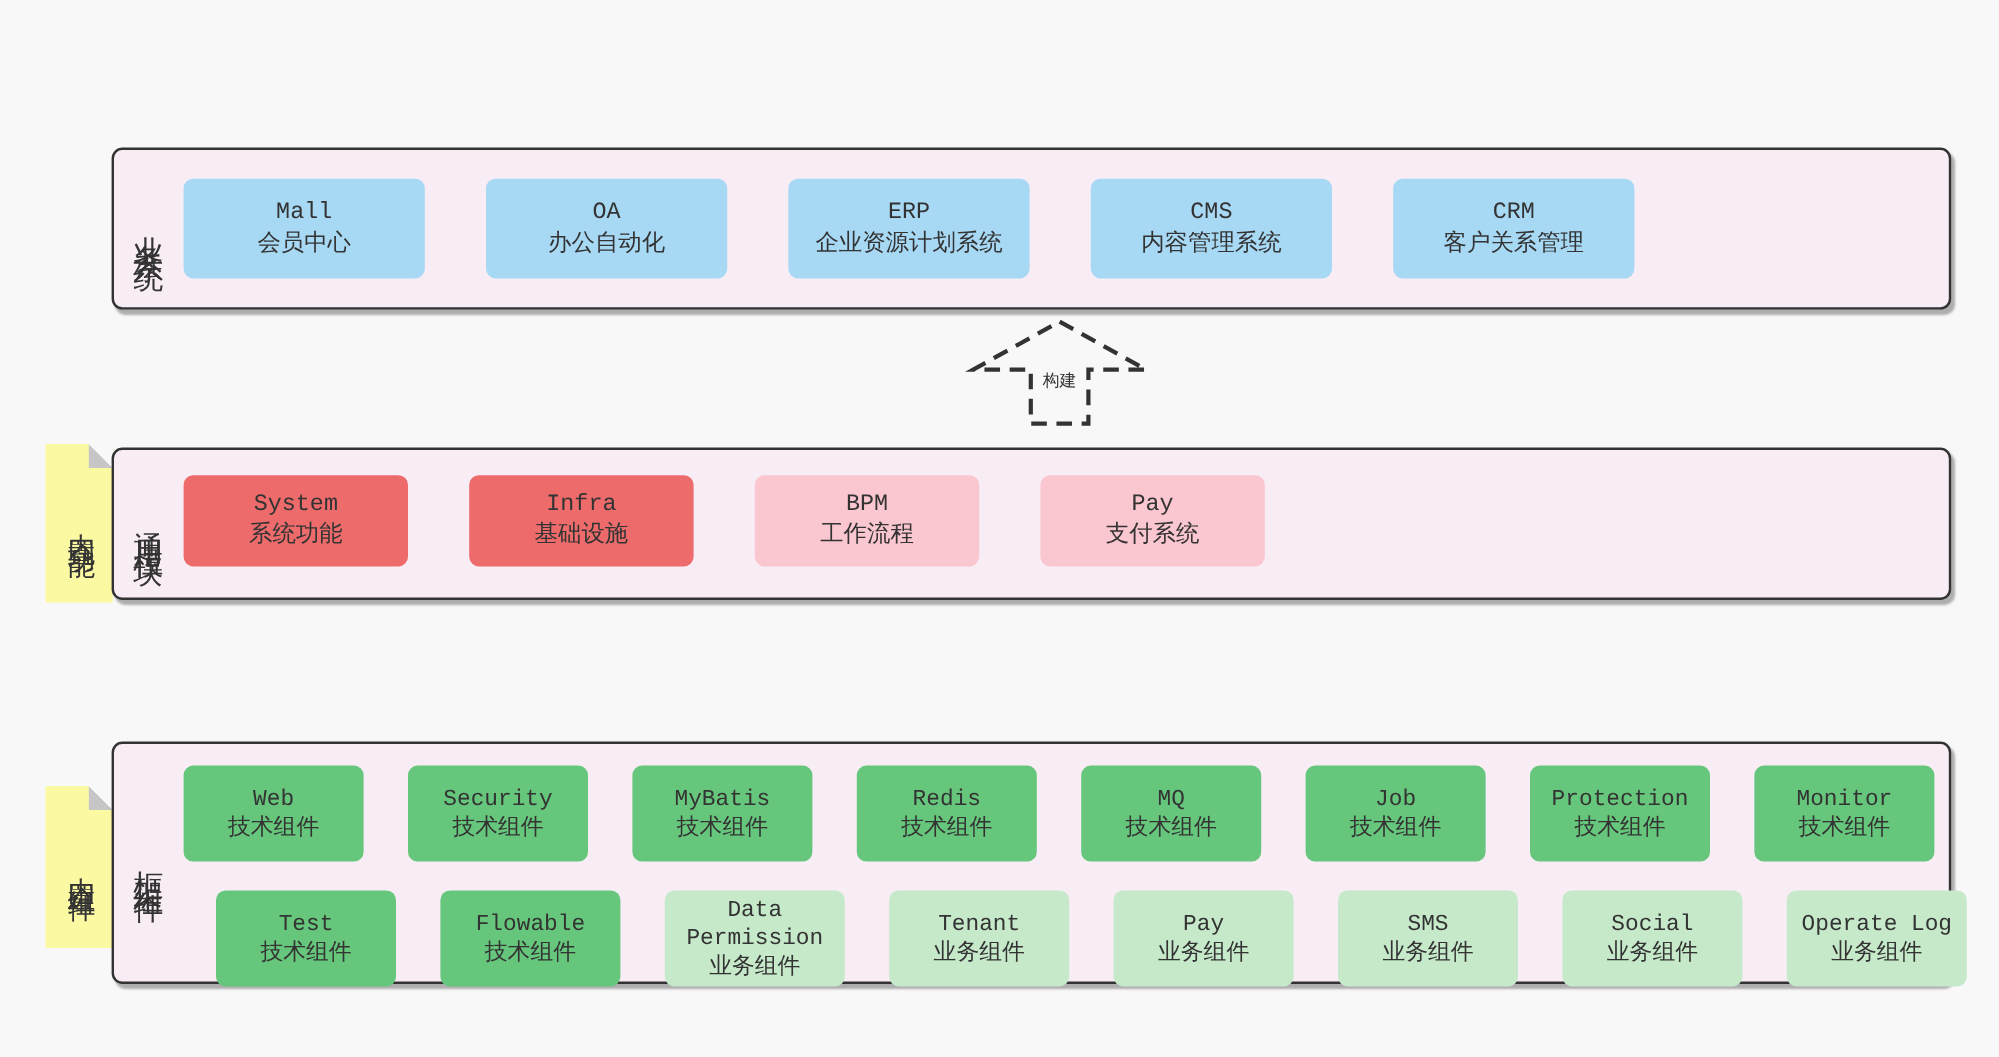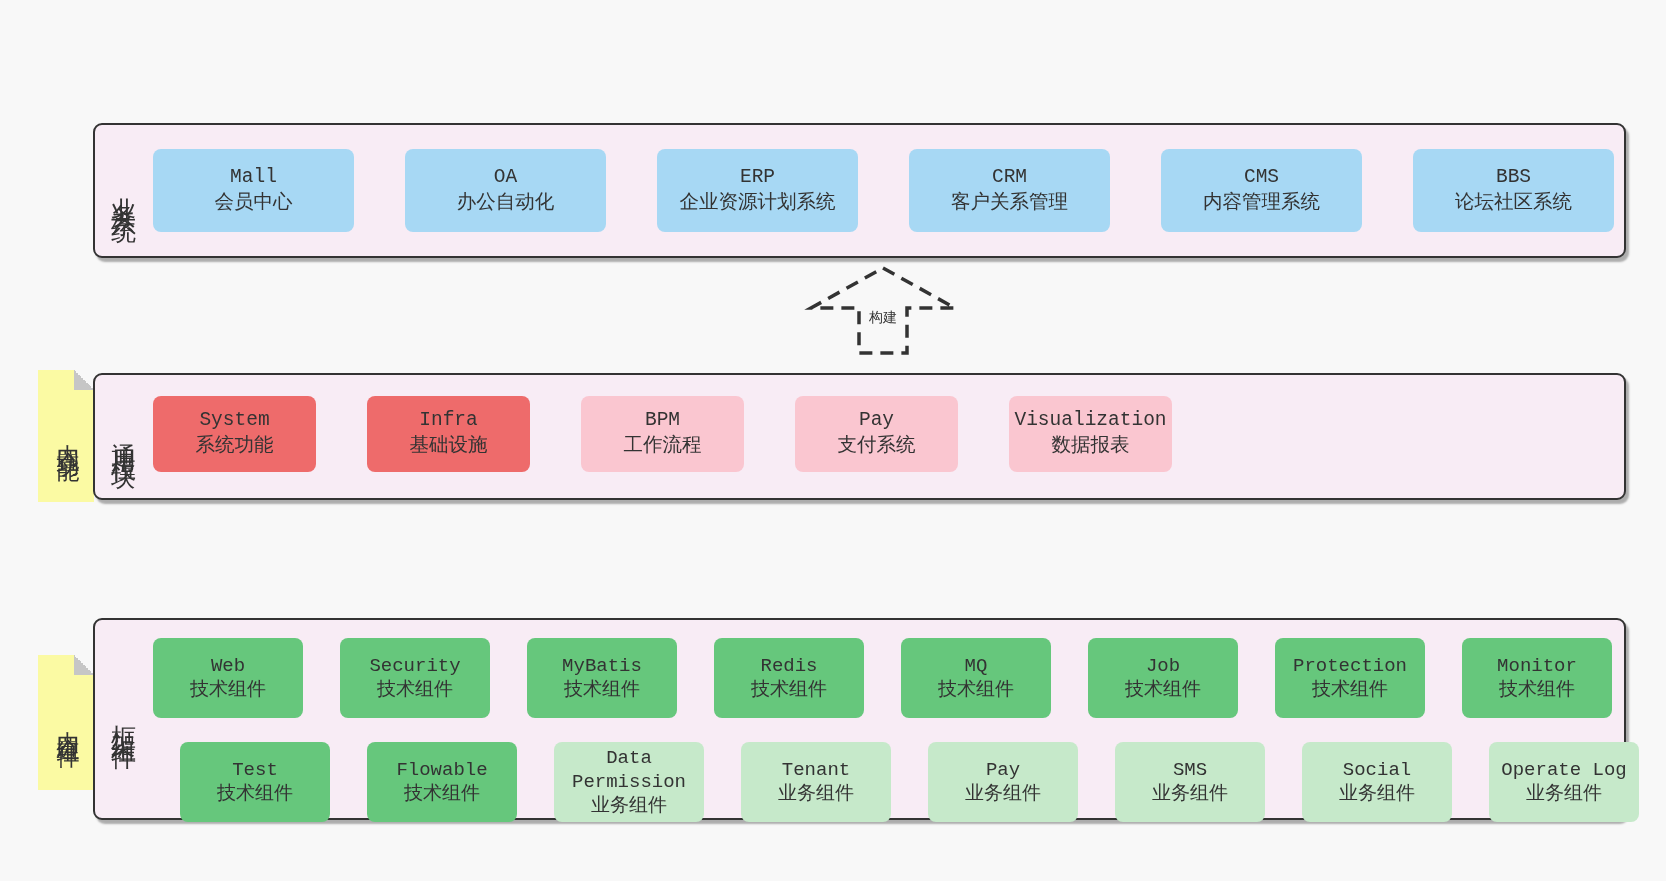--- a/index.html
+++ b/index.html
@@ -36,21 +36,21 @@
   .layer-components .row-1 { top:18px;  gap:37px; }
   .layer-components .row-2 { top:122px; gap:37px;margin-left:27px; }
 
   .box {
     box-sizing:border-box; display:flex; flex-direction:column;
     align-items:center; justify-content:center; text-align:center;
     border-radius:8px; padding:4px 6px;
     font-size:19.5px; line-height:1.32;
   }
   .layer-business .box   { width:201px; height:83px; }
-  .layer-modules .box    { width:163px; height:76px; }
+  .layer-modules .box    { width:187px; height:76px; }
   .layer-components .box { width:150px; height:80px; font-size:19px; line-height:1.28; }
 
   .box.blue       { background:var(--blue-box,#a7d8f4); }
   .box.red        { background:var(--red-box,#ee6b6b); }
   .box.pink       { background:var(--pink-box,#fac6d0); }
   .box.green      { background:var(--green-box,#66c77c); }
   .box.lightgreen { background:var(--light-green-box,#c6e9ca); }
 
   
   .note {
@@ -94,30 +94,26 @@
       </div>
       <div class="box blue">
         <div>OA</div>
         <div>办公自动化</div>
       </div>
       <div class="box blue">
         <div>ERP</div>
         <div>企业资源计划系统</div>
       </div>
       <div class="box blue">
+        <div>CMS</div>
+        <div>内容管理系统</div>
+      </div>
+      <div class="box blue">
         <div>CRM</div>
         <div>客户关系管理</div>
-      </div>
-      <div class="box blue">
-        <div>CMS</div>
-        <div>内容管理系统</div>
-      </div>
-      <div class="box blue">
-        <div>BBS</div>
-        <div>论坛社区系统</div>
       </div>
     </div>
   </section>
 
   <div class="arrow arrow-build">
     <svg viewBox="0 0 160 92">
       <polygon points="80,4 152,44 104,44 104,89 56,89 56,44 8,44" fill="none" stroke="#333333" stroke-width="3.5" stroke-dasharray="13 8"></polygon>
     </svg>
     <div class="arrow-label">构建</div>
   </div>
@@ -139,24 +135,20 @@
         <div>基础设施</div>
       </div>
       <div class="box pink">
         <div>BPM</div>
         <div>工作流程</div>
       </div>
       <div class="box pink">
         <div>Pay</div>
         <div>支付系统</div>
       </div>
-      <div class="box pink">
-        <div>Visualization</div>
-        <div>数据报表</div>
-      </div>
     </div>
   </section>
 
 
   <div class="note note-components">
     <div class="fold"></div>
     <div class="note-text">内置组件</div>
   </div>
 
   <section class="layer layer-components">

